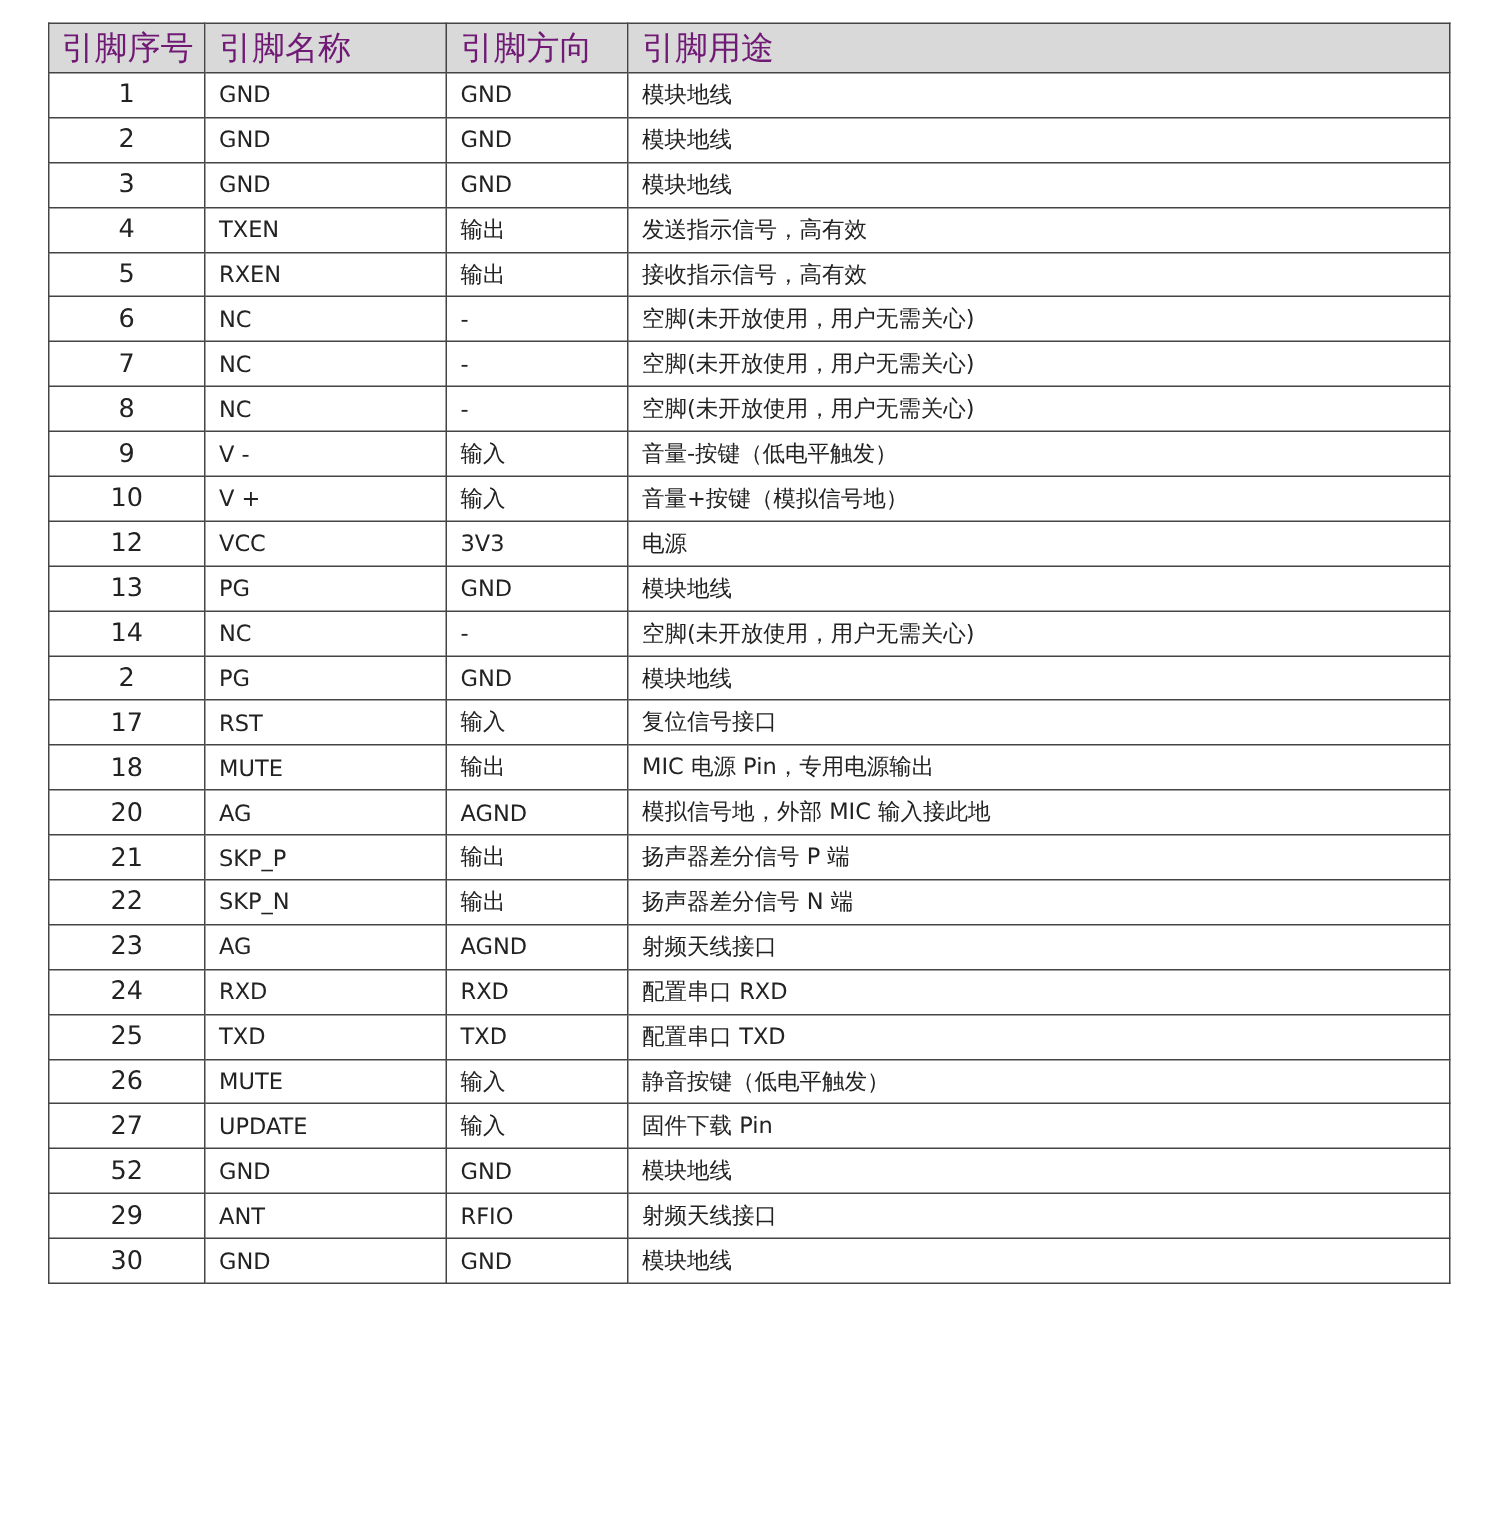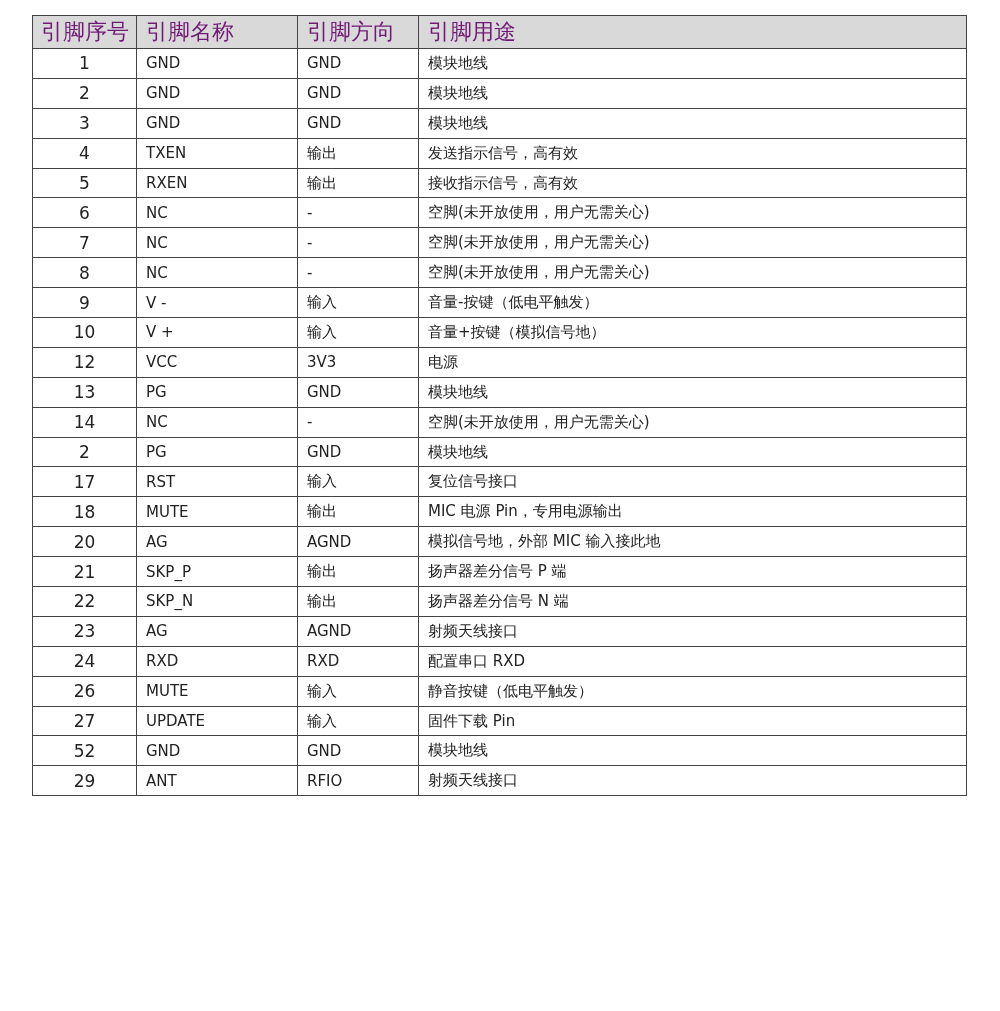--- a/index.html
+++ b/index.html
@@ -160,20 +160,26 @@
         <td>AGND</td>
         <td>射频天线接口</td>
       </tr>
       <tr>
         <td class="num">24</td>
         <td>RXD</td>
         <td>RXD</td>
         <td>配置串口 RXD</td>
       </tr>
       <tr>
+        <td class="num">25</td>
+        <td>TXD</td>
+        <td>TXD</td>
+        <td>配置串口 TXD</td>
+      </tr>
+      <tr>
         <td class="num">26</td>
         <td>MUTE</td>
         <td>输入</td>
         <td>静音按键（低电平触发）</td>
       </tr>
       <tr>
         <td class="num">27</td>
         <td>UPDATE</td>
         <td>输入</td>
         <td>固件下载 Pin</td>
@@ -183,14 +189,20 @@
         <td>GND</td>
         <td>GND</td>
         <td>模块地线</td>
       </tr>
       <tr>
         <td class="num">29</td>
         <td>ANT</td>
         <td>RFIO</td>
         <td>射频天线接口</td>
       </tr>
+      <tr>
+        <td class="num">30</td>
+        <td>GND</td>
+        <td>GND</td>
+        <td>模块地线</td>
+      </tr>
     </tbody>
 </table>
 
 </body></html>

